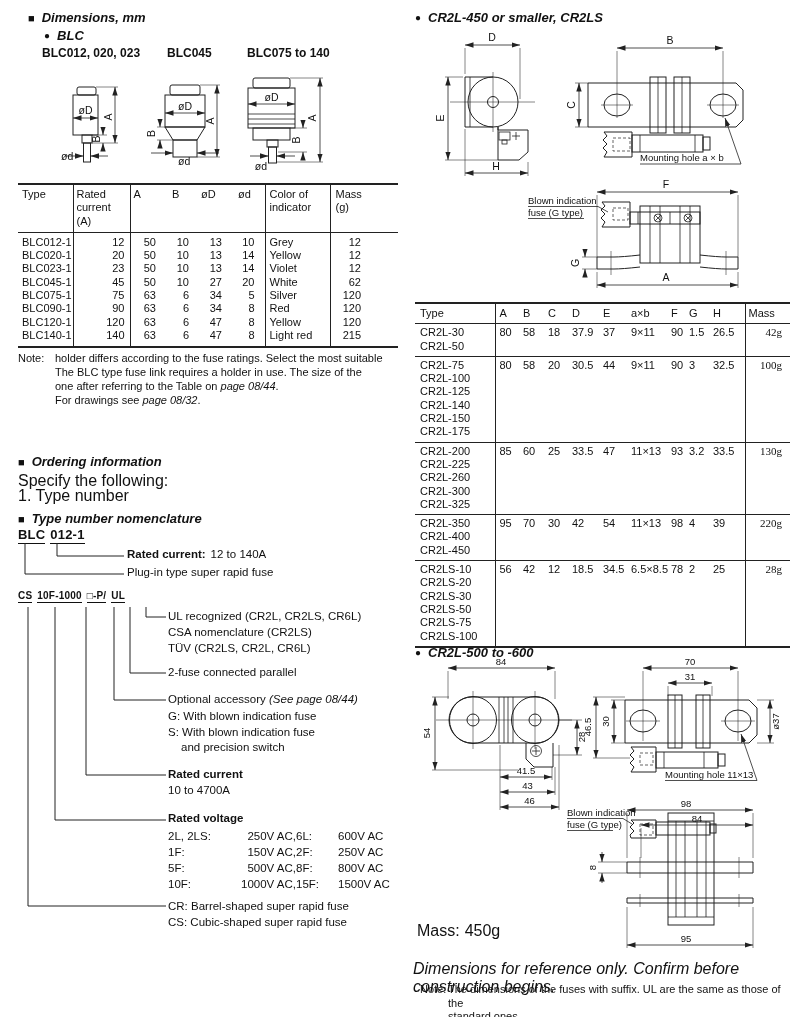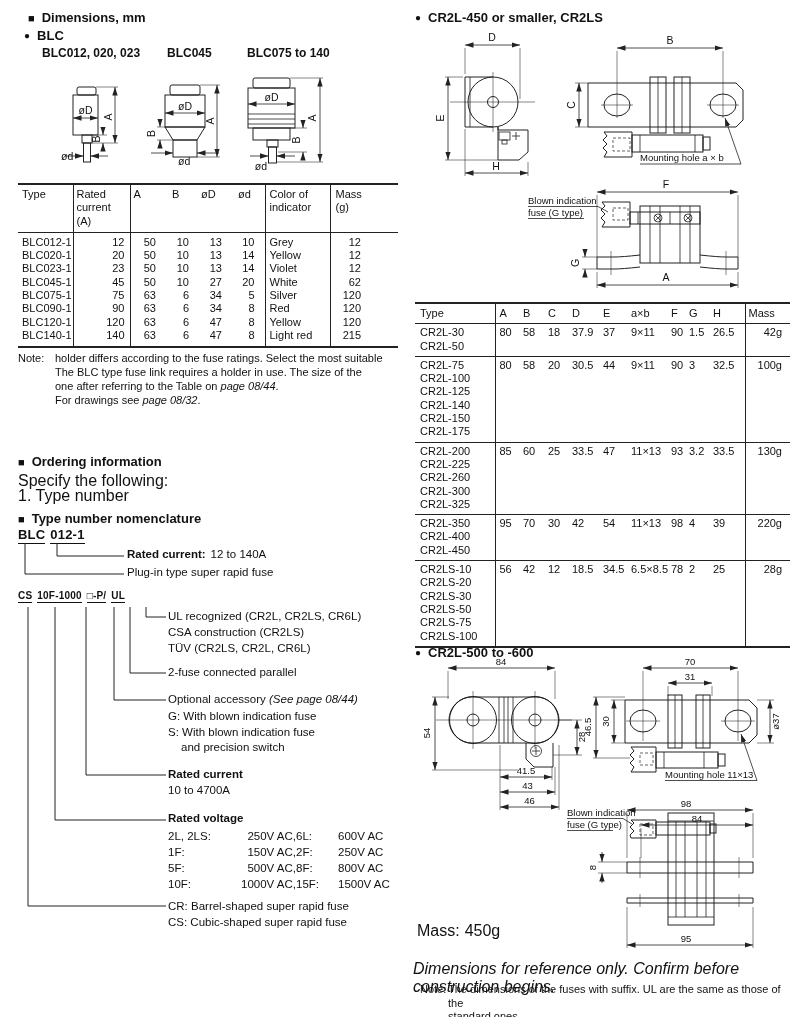--- a/index.html
+++ b/index.html
@@ -1,21 +1,21 @@
 <!DOCTYPE html>
 <html><head>
 <meta charset="utf-8">
 <style>
   html,body{margin:0;padding:0;background:#fff;}
   .page{position:relative;width:800px;height:1017px;background:#fff;overflow:hidden;
         font-family:"Liberation Sans",sans-serif;color:#111;}
   .abs{position:absolute;}
   .b{font-weight:bold;}
   .i{font-style:italic;}
-  .h13{font-size:13px;font-weight:bold;}
+  .h13{font-size:13px;font-weight:bold;font-style:italic;}
   .h12{font-size:12px;font-weight:bold;}
   .t12{font-size:16px;}
   .t115{font-size:11.5px;}
   .t11{font-size:11px;}
   .blt{margin-right:7px;}
   .sq{font-size:11px;}
   .rd{font-size:10px;vertical-align:1px;}
   .ml5{margin-left:5px;}
 
   
@@ -54,21 +54,21 @@
        font-size:11px;line-height:13.3px;color:#111;border-top:2px solid #222;border-bottom:2px solid #222;}
   .tcr thead tr{border-bottom:1.5px solid #222;}
   .tcr th{font-weight:normal;text-align:left;padding:3px 0 3px 4px;}
   .tcr th.ty{padding-left:5px;}
   .tcr th.massh{padding-left:3px;}
   .tcr tbody{border-bottom:1.5px solid #222;}
   .tcr tbody:last-of-type{border-bottom:none;}
   .tcr td{vertical-align:top;padding:2px 0 3px 4px;}
   .tcr td.ty{padding-left:5px;}
   .tcr .bl{border-left:1px solid #222;}
-  .tcr td.mass{text-align:right;padding-right:8px;}
+  .tcr td.mass{text-align:right;padding-right:8px;font-family:Liberation Serif, serif;}
 
   
   .vrow{display:flex;line-height:16px;font-size:11.5px;}
   .vc1{width:50px;} .vc2{width:78px;text-align:right;}
   .vc3{width:42px;text-align:left;} .vc4{width:62px;text-align:left;}
 
   
   svg{position:absolute;overflow:visible;}
   svg text{font-family:"Liberation Sans",sans-serif;font-size:10.5px;fill:#111;}
   svg text.s9{font-size:9.5px;}
@@ -86,21 +86,21 @@
   #svg-cr-bot .de{stroke:#222;stroke-width:.8;fill:none;marker-end:url(#ar3);}
 </style>
 </head>
 <body>
 
 <div class="page">
 
   <div class="abs h13" style="left:28px;top:10px;">
     <span class="blt sq">■</span><span>Dimensions, mm</span>
   </div>
-  <div class="abs h13" style="left:24px;top:28px;">
+  <div class="abs h13" style="left:44px;top:28px;">
     <span class="blt rd">●</span><span>BLC</span>
   </div>
   <div class="abs h12" style="left:42px;top:46px;">BLC012, 020, 023</div>
   <div class="abs h12" style="left:167px;top:46px;">BLC045</div>
   <div class="abs h12" style="left:247px;top:46px;">BLC075 to 140</div>
 
   <svg id="svg-blc" style="left:15px;top:66px;" width="385" height="118" viewBox="0 0 385 118">
     <defs>
       <marker id="ar1" markerWidth="9" markerHeight="8" refX="8.5" refY="3" orient="auto-start-reverse" markerUnits="userSpaceOnUse">
         <path d="M0,0.3 L8.5,3 L0,5.7 Z" fill="#222"></path>
@@ -324,21 +324,21 @@
   </div>
   <svg style="left:18px;top:607px;" width="150" height="302" viewBox="0 0 150 302">
     <path class="drop" d="M128,0 V10 H148"></path>
     <path class="drop" d="M112,0 V66 H148"></path>
     <path class="drop" d="M96,0 V93 H148"></path>
     <path class="drop" d="M68,0 V168 H148"></path>
     <path class="drop" d="M37,0 V213 H148"></path>
     <path class="drop" d="M10,0 V299 H148"></path>
   </svg>
   <div class="abs t115" style="left:168px;top:610px;">UL recognized (CR2L, CR2LS, CR6L)</div>
-  <div class="abs t115" style="left:168px;top:626px;">CSA construction (CR2LS)</div>
+  <div class="abs t115" style="left:168px;top:626px;">CSA nomenclature (CR2LS)</div>
   <div class="abs t115" style="left:168px;top:642px;">TÜV (CR2LS, CR2L, CR6L)</div>
   <div class="abs t115" style="left:168px;top:666px;">2-fuse connected parallel</div>
   <div class="abs t115" style="left:168px;top:693px;">
     <span>Optional accessory </span><span class="i">(See page 08/44)</span>
   </div>
   <div class="abs t115" style="left:168px;top:710px;">G: With blown indication fuse</div>
   <div class="abs t115" style="left:168px;top:726px;">S: With blown indication fuse</div>
   <div class="abs t115" style="left:181px;top:741px;">and precision switch</div>
   <div class="abs t115 b" style="left:168px;top:768px;">Rated current</div>
   <div class="abs t115" style="left:168px;top:784px;">10 to 4700A</div>

